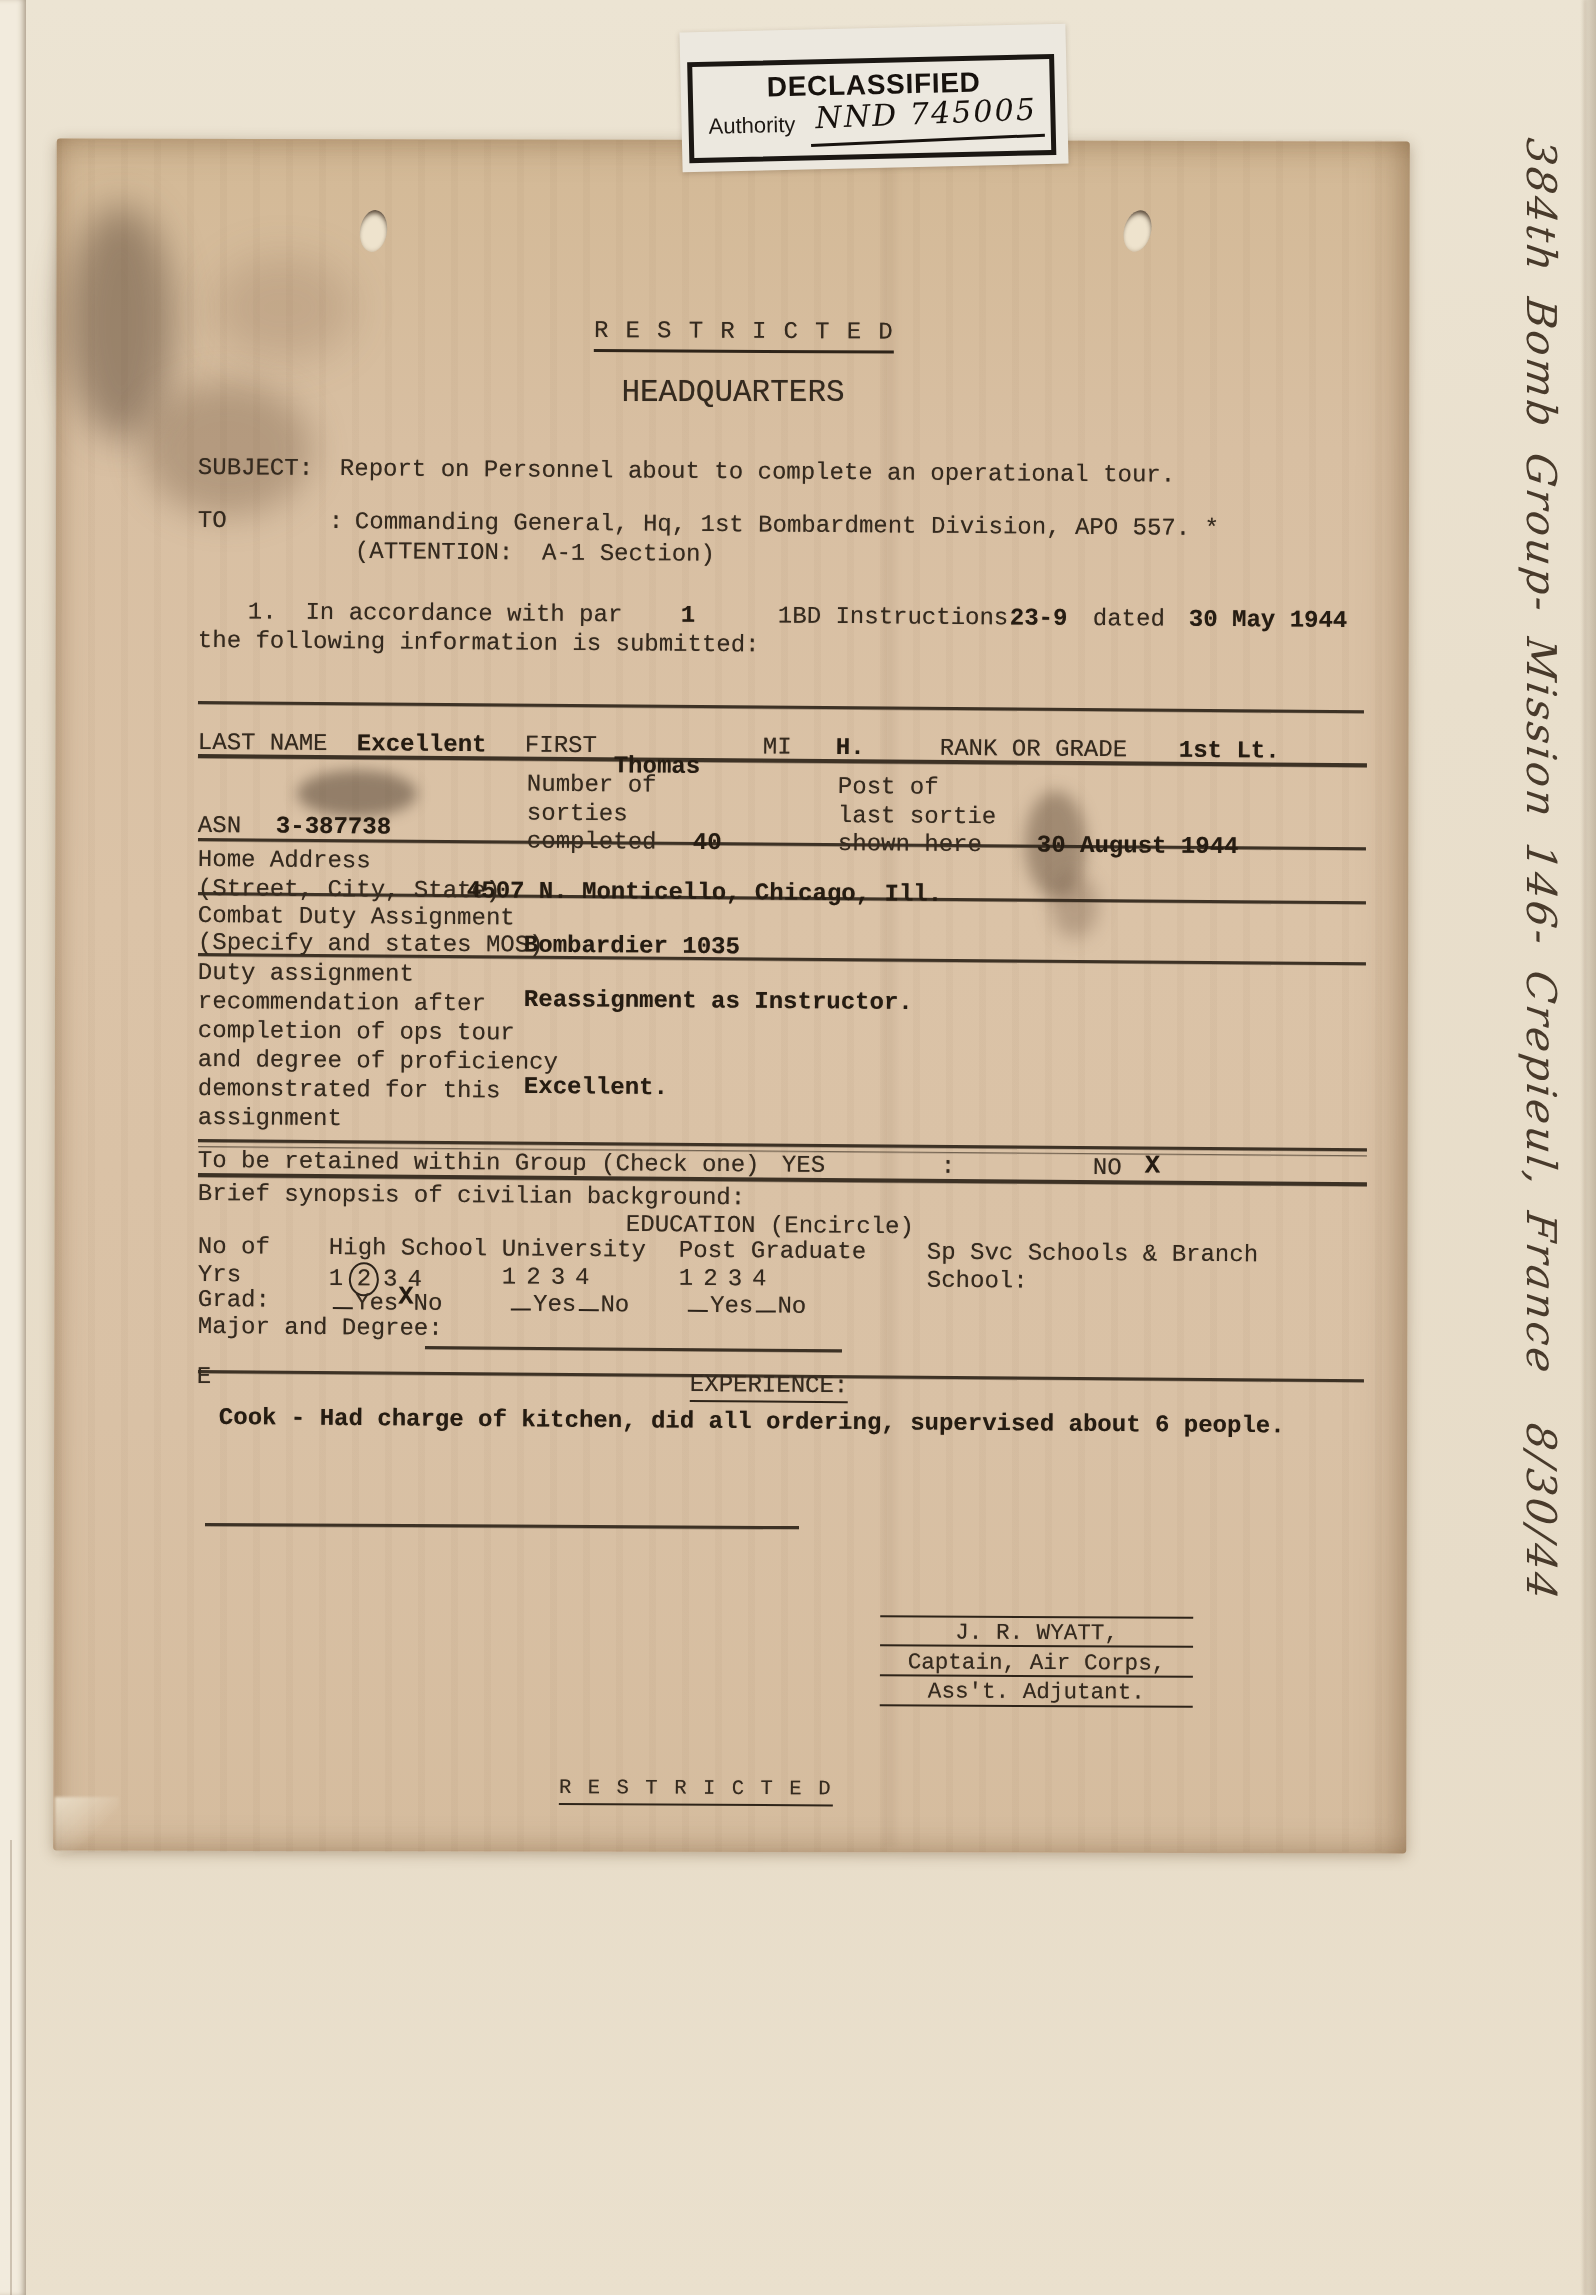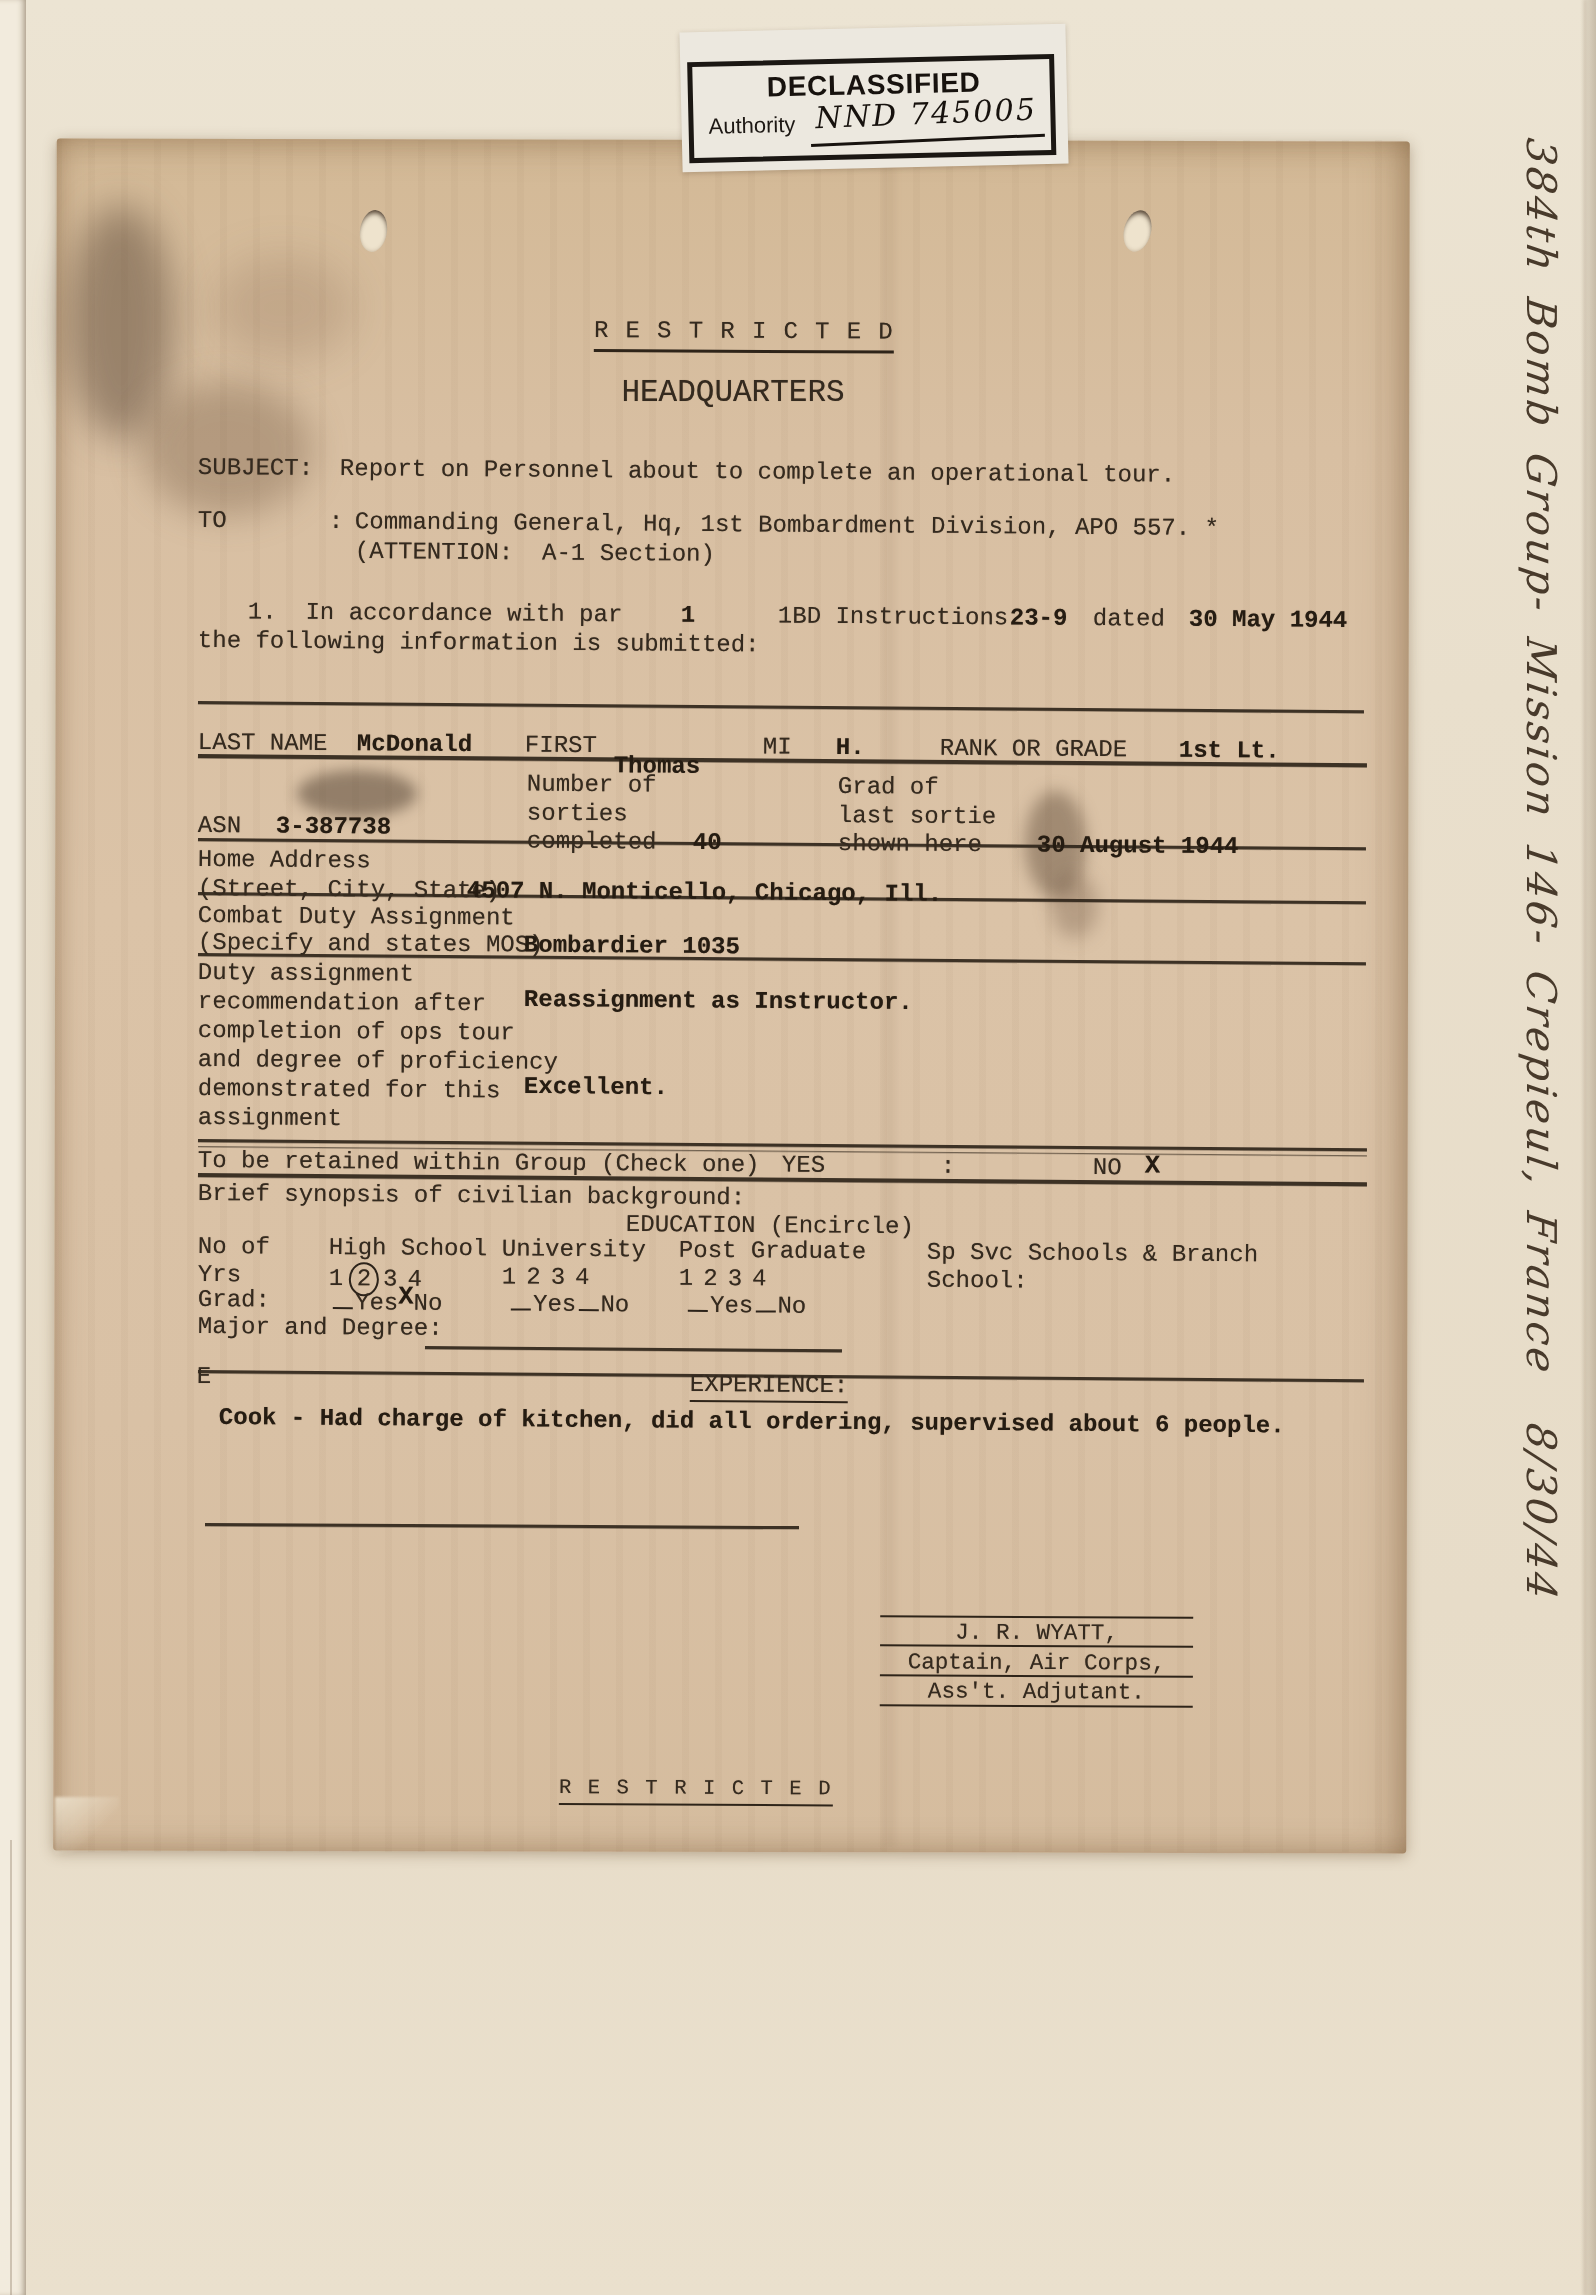--- a/index.html
+++ b/index.html
@@ -151,32 +151,32 @@
   <div class="rule" style="left:198px;top:754px;width:1169px;height:3.5px;"></div>
   <div class="rule" style="left:198px;top:838px;width:1168px;"></div>
   <div class="rule" style="left:198px;top:892px;width:1168px;"></div>
   <div class="rule" style="left:198px;top:953px;width:1168px;"></div>
   <div class="rule" style="left:198px;top:1139px;width:1169px;"></div>
   <div class="rule" style="left:198px;top:1146px;width:1169px;height:1.4px;opacity:.6;"></div>
   <div class="rule" style="left:198px;top:1173px;width:1169px;height:3.5px;"></div>
 
   <div class="row slope" style="top:729px;font-size:23.4px;">
     <div class="t" style="left:0;">LAST NAME</div>
-    <div class="t b" style="left:159px;">McDonald</div>
+    <div class="t b" style="left:159px;">Excellent</div>
     <div class="t" style="left:327px;">FIRST</div>
     <div class="t b" style="left:416px;margin-top:20px;">Thomas</div>
     <div class="t" style="left:565px;">MI</div>
     <div class="t b" style="left:638px;">H.</div>
     <div class="t" style="left:742px;">RANK OR GRADE</div>
     <div class="t b" style="left:941px;margin-left:40px;">1st Lt.</div>
   </div>
 
   <div class="row slope" style="top:768px;">
     <div class="t" style="left:329px;">Number of</div>
-    <div class="t" style="left:640px;">Grad of</div>
+    <div class="t" style="left:640px;">Post of</div>
   </div>
   <div class="row slope" style="top:797px;">
     <div class="t" style="left:329px;">sorties</div>
     <div class="t" style="left:640px;">last sortie</div>
   </div>
   <div class="row slope" style="top:825px;">
     <div class="t" style="left:329px;">completed</div>
     <div class="t b" style="left:495px;">40</div>
     <div class="t" style="left:640px;">shown here</div>
     <div class="t b" style="left:839px;">30 August 1944</div>

